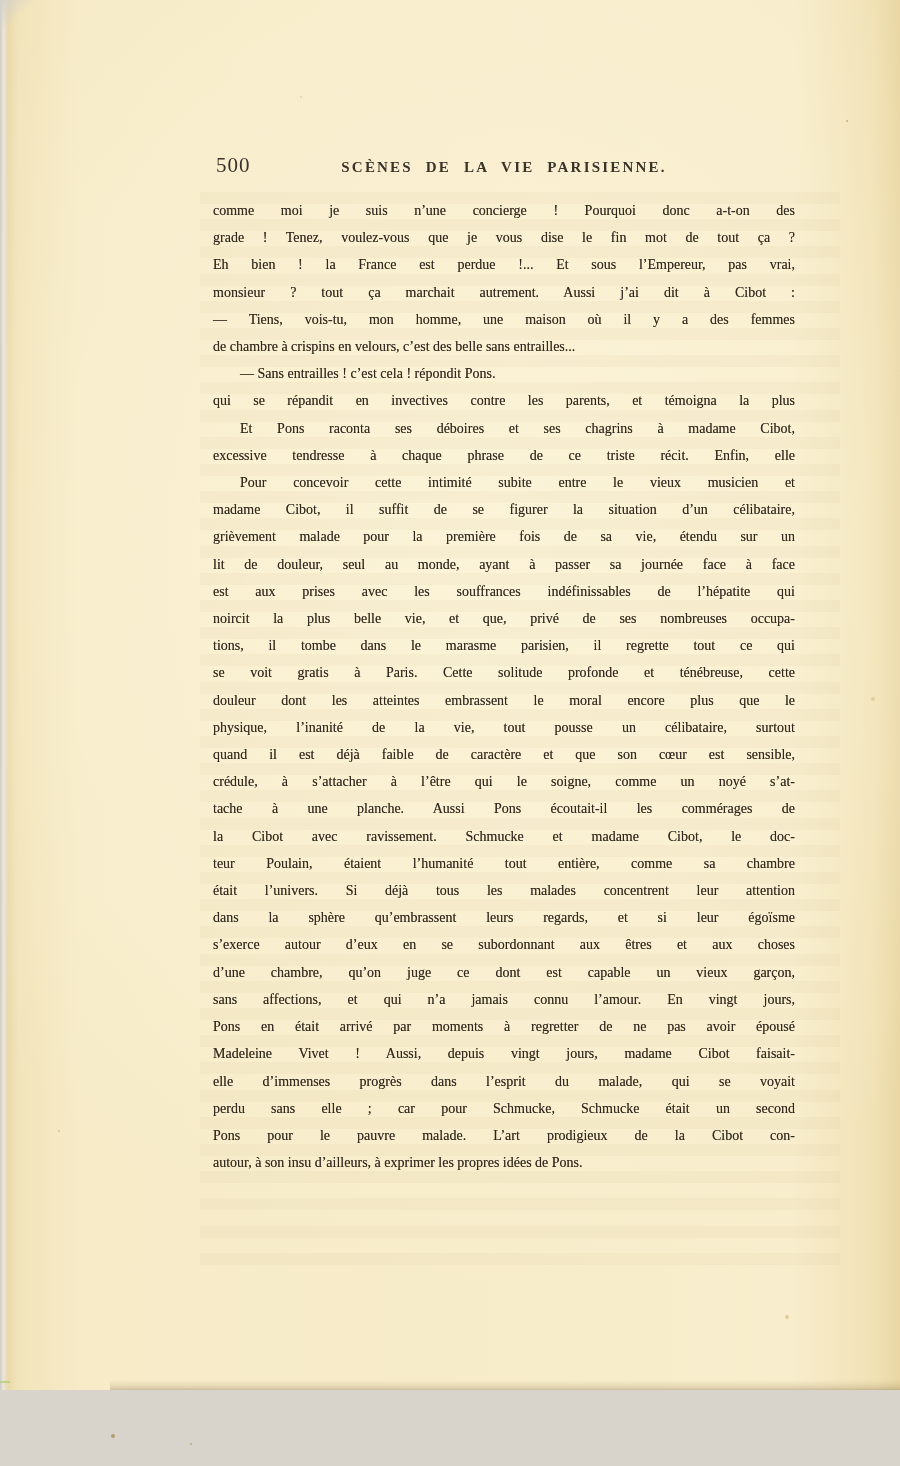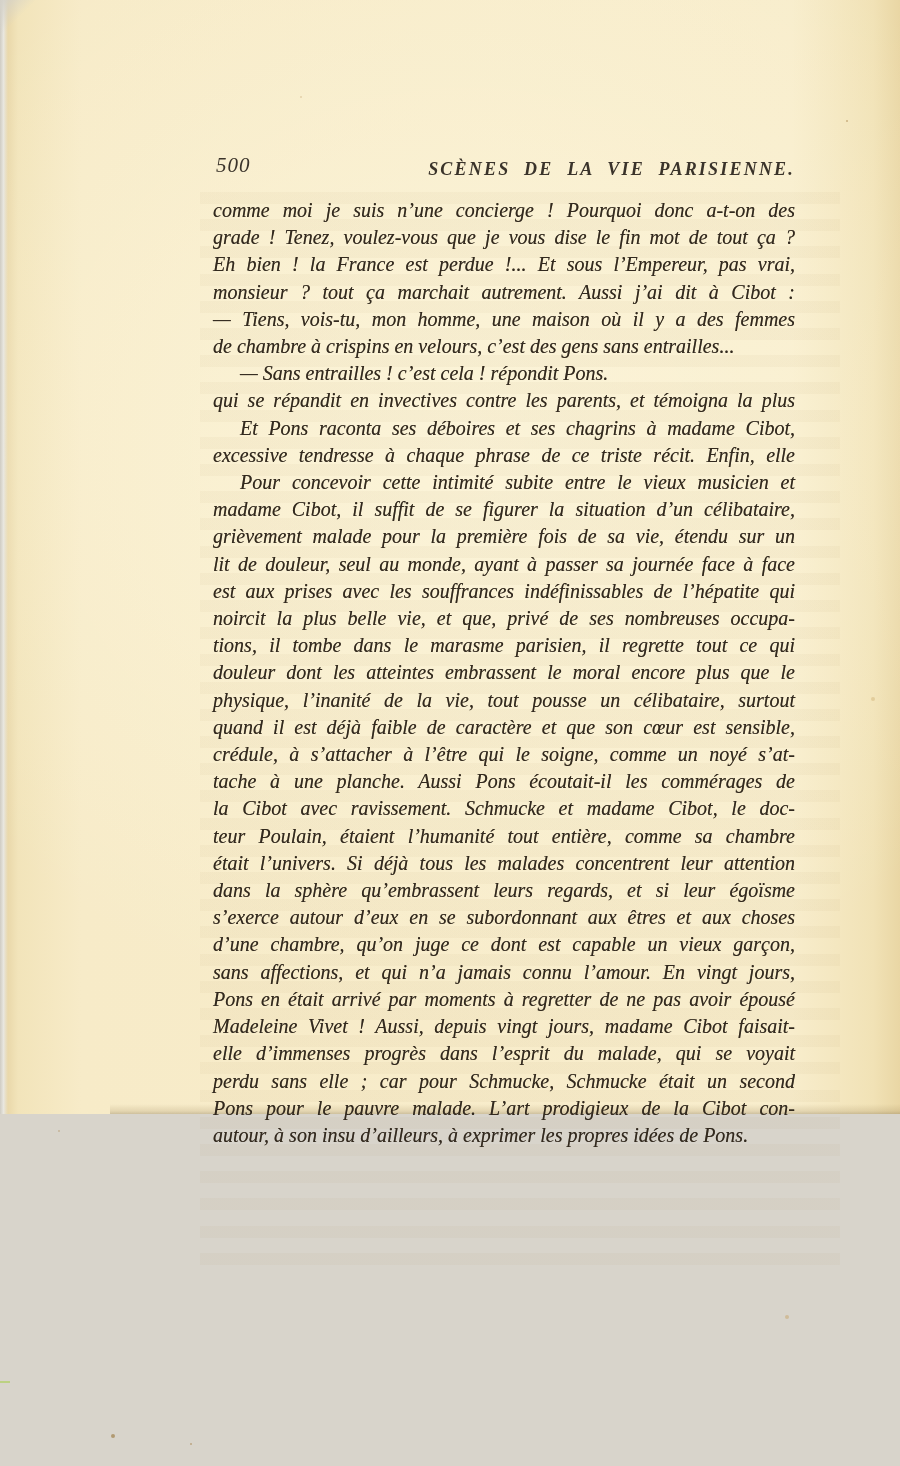--- a/index.html
+++ b/index.html
@@ -6,29 +6,28 @@
     margin: 0;
     padding: 0;
     width: 900px;
     height: 1466px;
     overflow: hidden;
     background: #d8d4cb;
   }
   .scan {
     position: relative;
     width: 900px;
-    height: 1114px;
+    height: 1390px;
     background:
       radial-gradient(115% 85% at 52% 40%, rgba(255,250,228,0.55) 0%, rgba(255,250,228,0) 62%),
       linear-gradient(90deg, #e3cf9e 0%, #f2e4ba 2%, #f7ebc8 9%, #f8edcc 88%, #f1e2b6 97%, #e9d6a4 100%),
       linear-gradient(180deg, #eedcae 0%, #f6eac6 5%, #f7ecca 92%, #eddbab 100%),
       #f6e9c4;
     font-family: "Liberation Serif", "DejaVu Serif", serif;
     color: #32291e;
-    font-style: italic;
   }
   
   .left-edge {
     position: absolute; left: 0; top: 0; bottom: 0; width: 8px;
     background: linear-gradient(90deg, #cfccc3 0%, #e9e7df 45%, rgba(233,231,223,0) 100%);
   }
   .corner-cut {
     position: absolute; left: 0; top: 0; width: 46px; height: 46px;
     background: linear-gradient(135deg, #d5d2c9 0%, rgba(213,210,201,0) 40%);
   }
@@ -60,31 +59,31 @@
       872px 698px 0 1px rgba(190,150,80,0.3),
       300px 96px 0 0 rgba(180,140,80,0.3),
       786px 1316px 0 1px rgba(196,152,78,0.4);
   }
   .pagenum {
     position: absolute; left: 216px; top: 153px;
     font-size: 21px; letter-spacing: 1px; color: #3a332a;
   }
   .runhead {
     position: absolute; left: 213px; top: 159px; width: 582px;
-    text-align: right;
-    font-size: 18px; font-weight: 700;
+    text-align: center;
+    font-size: 15px; font-weight: 700;
     letter-spacing: 2.2px; word-spacing: 7px;
     color: #3a332a;
   }
   .textblock {
     position: absolute; left: 213px; top: 197px; width: 582px;
   }
   .para { margin: 0; }
   .line {
-    font-size: 20px;
+    font-size: 14px;
     line-height: 27.2px;
     text-align: justify;
     text-align-last: justify;
     white-space: normal;
     text-shadow: 0 0 0.5px rgba(46,36,24,0.55);
   }
   .line.end { text-align-last: left; }
   .line.indent { text-indent: 27px; }
 </style>
 </head>
@@ -101,38 +100,39 @@
   <div class="pagenum">500</div>
   <div class="runhead">SCÈNES DE LA VIE PARISIENNE.</div>
 
   <div class="textblock" id="text-block">
       <div class="para">
         <div class="line">comme moi je suis n’une concierge ! Pourquoi donc a-t-on des</div>
         <div class="line">grade ! Tenez, voulez-vous que je vous dise le fin mot de tout ça ?</div>
         <div class="line">Eh bien ! la France est perdue !... Et sous l’Empereur, pas vrai,</div>
         <div class="line">monsieur ? tout ça marchait autrement. Aussi j’ai dit à Cibot :</div>
         <div class="line">— Tiens, vois-tu, mon homme, une maison où il y a des femmes</div>
-        <div class="line end">de chambre à crispins en velours, c’est des gens sans entrailles...</div>
+        <div class="line end">de chambre à crispins en velours, c’est des belle sans entrailles...</div>
       </div>
       <div class="para">
         <div class="line end indent">— Sans entrailles ! c’est cela ! répondit Pons.</div>
       </div>
       <div class="para">
         <div class="line">qui se répandit en invectives contre les parents, et témoigna la plus</div>
         <div class="line indent">Et Pons raconta ses déboires et ses chagrins à madame Cibot,</div>
         <div class="line">excessive tendresse à chaque phrase de ce triste récit. Enfin, elle</div>
       </div>
       <div class="para">
         <div class="line indent">Pour concevoir cette intimité subite entre le vieux musicien et</div>
         <div class="line">madame Cibot, il suffit de se figurer la situation d’un célibataire,</div>
         <div class="line">grièvement malade pour la première fois de sa vie, étendu sur un</div>
         <div class="line">lit de douleur, seul au monde, ayant à passer sa journée face à face</div>
         <div class="line">est aux prises avec les souffrances indéfinissables de l’hépatite qui</div>
         <div class="line">noircit la plus belle vie, et que, privé de ses nombreuses occupa-</div>
         <div class="line">tions, il tombe dans le marasme parisien, il regrette tout ce qui</div>
+        <div class="line">se voit gratis à Paris. Cette solitude profonde et ténébreuse, cette</div>
         <div class="line">douleur dont les atteintes embrassent le moral encore plus que le</div>
         <div class="line">physique, l’inanité de la vie, tout pousse un célibataire, surtout</div>
         <div class="line">quand il est déjà faible de caractère et que son cœur est sensible,</div>
         <div class="line">crédule, à s’attacher à l’être qui le soigne, comme un noyé s’at-</div>
         <div class="line">tache à une planche. Aussi Pons écoutait-il les commérages de</div>
         <div class="line">la Cibot avec ravissement. Schmucke et madame Cibot, le doc-</div>
         <div class="line">teur Poulain, étaient l’humanité tout entière, comme sa chambre</div>
         <div class="line">était l’univers. Si déjà tous les malades concentrent leur attention</div>
         <div class="line">dans la sphère qu’embrassent leurs regards, et si leur égoïsme</div>
         <div class="line">s’exerce autour d’eux en se subordonnant aux êtres et aux choses</div>

